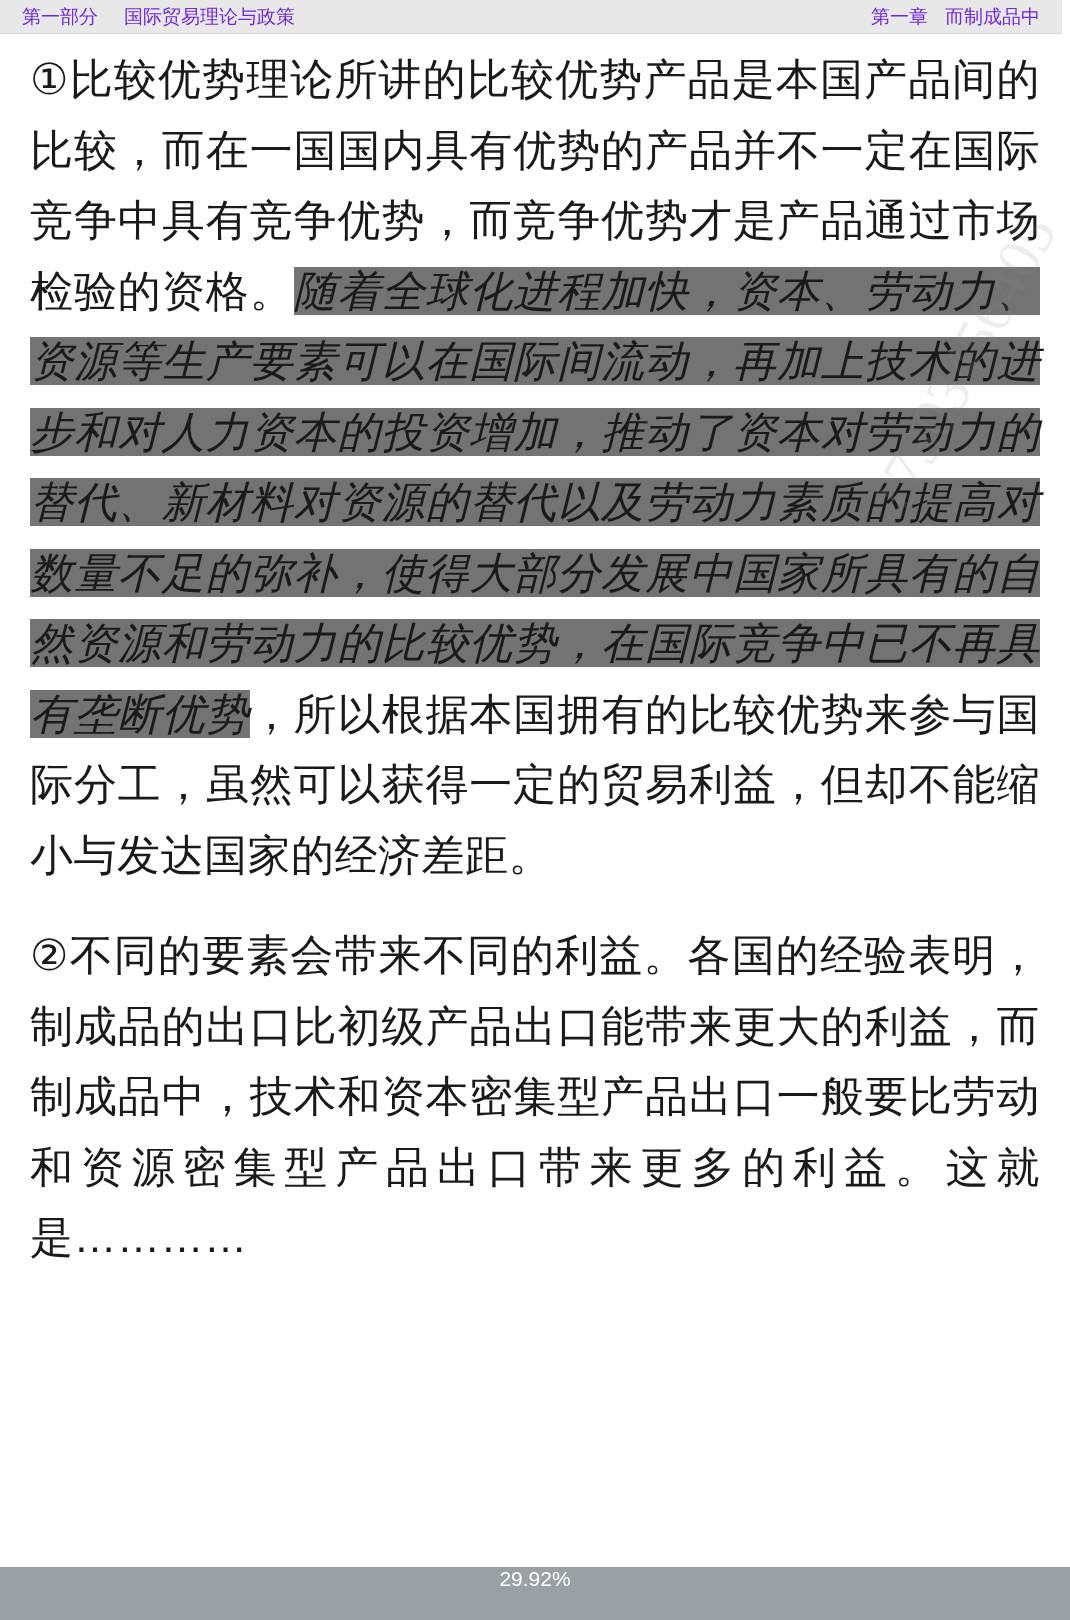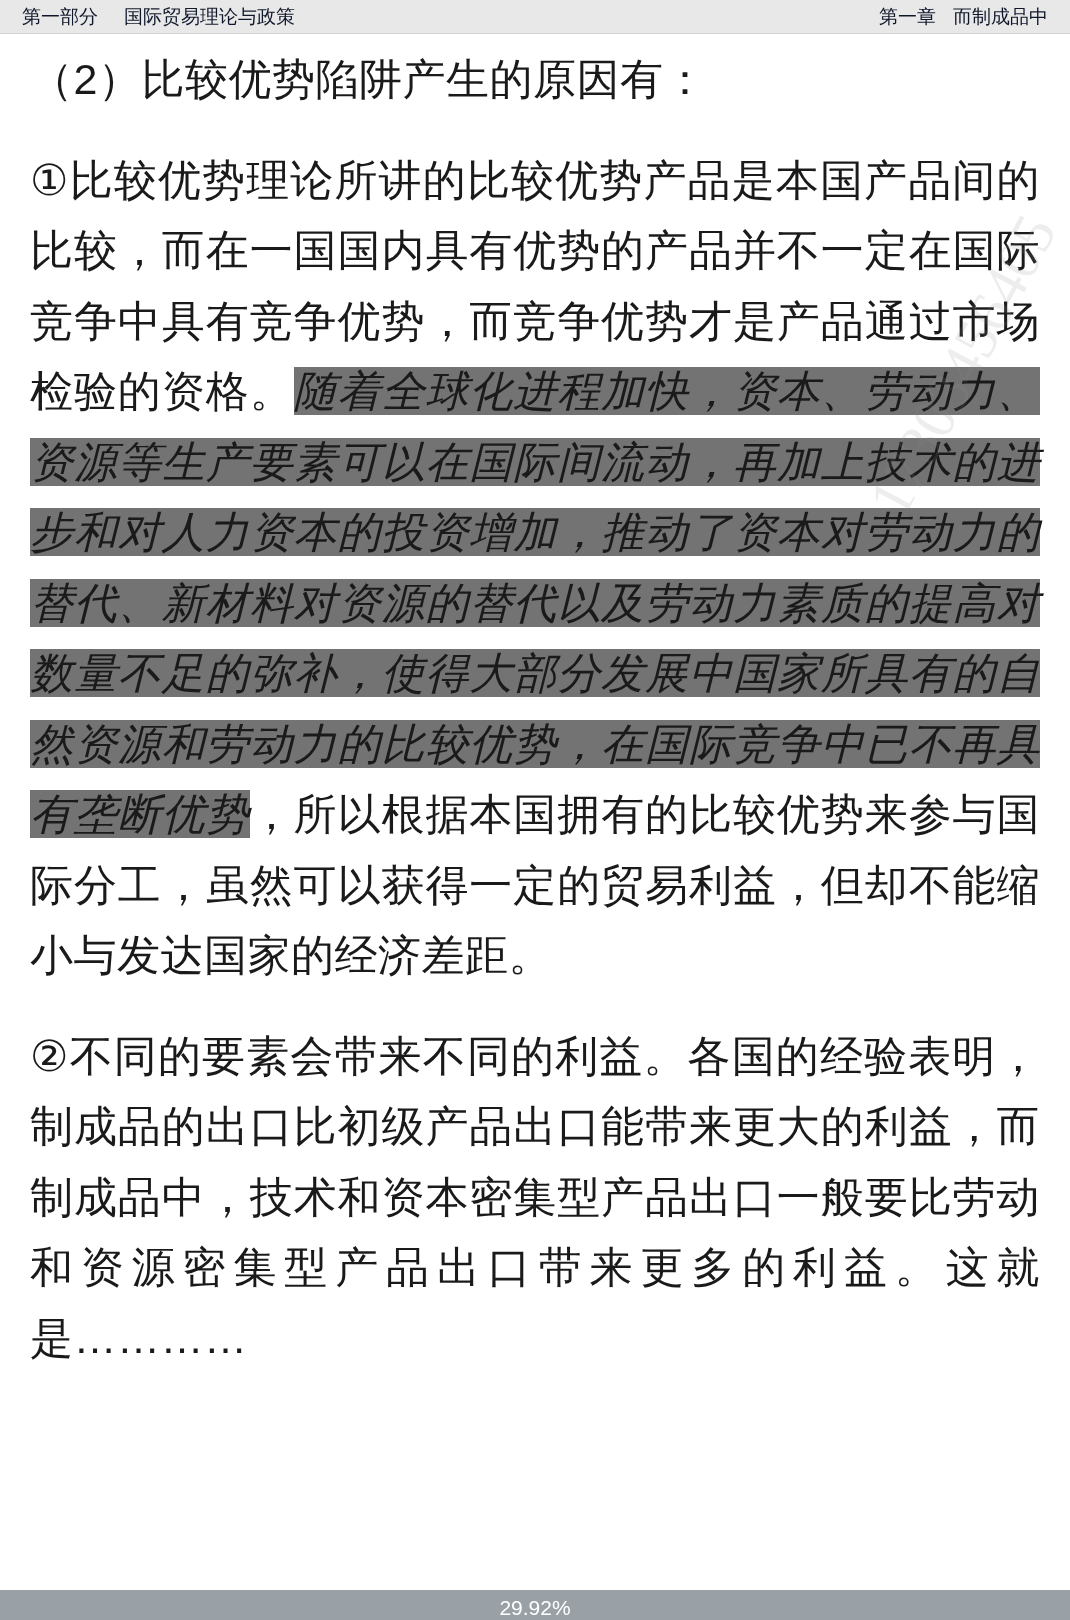--- a/index.html
+++ b/index.html
@@ -13,30 +13,30 @@
     position: relative;
     font-family: "Liberation Sans", "DejaVu Sans", sans-serif;
     overflow: hidden;
   }
 
   
   .header {
     position: absolute;
     top: 0;
     left: 0;
-    right: 0;
+    right: 8px;
     height: 34px;
     background: #e8e8e8;
     border-bottom: 1px solid #d4d4d4;
     display: flex;
     align-items: center;
     box-sizing: border-box;
     padding: 12px 22px;
     font-size: 19px;
-    color: #0f172a;
+    color: #6d28d9;
   }
   .header-left {
     display: flex;
     align-items: center;
     gap: 26px;
     white-space: nowrap;
   }
   .header-right {
     margin-left: auto;
     display: flex;
@@ -91,24 +91,24 @@
     white-space: nowrap;
     font-family: "Liberation Serif", serif;
   }
 
   
   .footer {
     position: absolute;
     left: 0;
     right: 0;
     bottom: 0;
-    height: 30px;
+    height: 53px;
     background: #9aa1a6;
     display: flex;
-    align-items: flex-end;
+    align-items: flex-start;
     justify-content: center;
     color: #ffffff;
     font-size: 21px;
   }
 </style>
 </head>
 <body>
 
 <div class="header">
   <div class="header-left">
@@ -117,21 +117,20 @@
   </div>
   <div class="header-right">
     <span>第一章</span>
     <span>而制成品中</span>
   </div>
 </div>
 
 <div class="page">
   <div class="watermark">17303456405</div>
 
-  <p class="para para-title">（2）比较优势陷阱产生的原因有：</p>
 
   <p class="para"><span>①比较优势理论所讲的比较优势产品是本国产品间的比较，而在一国国内具有优势的产品并不一定在国际竞争中具有竞争优势，而竞争优势才是产品通过市场检验的资格。</span><span class="hl">随着全球化进程加快，资本、劳动力、资源等生产要素可以在国际间流动，再加上技术的进步和对人力资本的投资增加，推动了资本对劳动力的替代、新材料对资源的替代以及劳动力素质的提高对数量不足的弥补，使得大部分发展中国家所具有的自然资源和劳动力的比较优势，在国际竞争中已不再具有垄断优势</span><span>，所以根据本国拥有的比较优势来参与国际分工，虽然可以获得一定的贸易利益，但却不能缩小与发达国家的经济差距。</span></p>
 
   <p class="para">②不同的要素会带来不同的利益。各国的经验表明，制成品的出口比初级产品出口能带来更大的利益，而制成品中，技术和资本密集型产品出口一般要比劳动和资源密集型产品出口带来更多的利益。这就是…………</p>
 </div>
 
 <div class="footer">
   <span>29.92%</span>
 </div>
 

